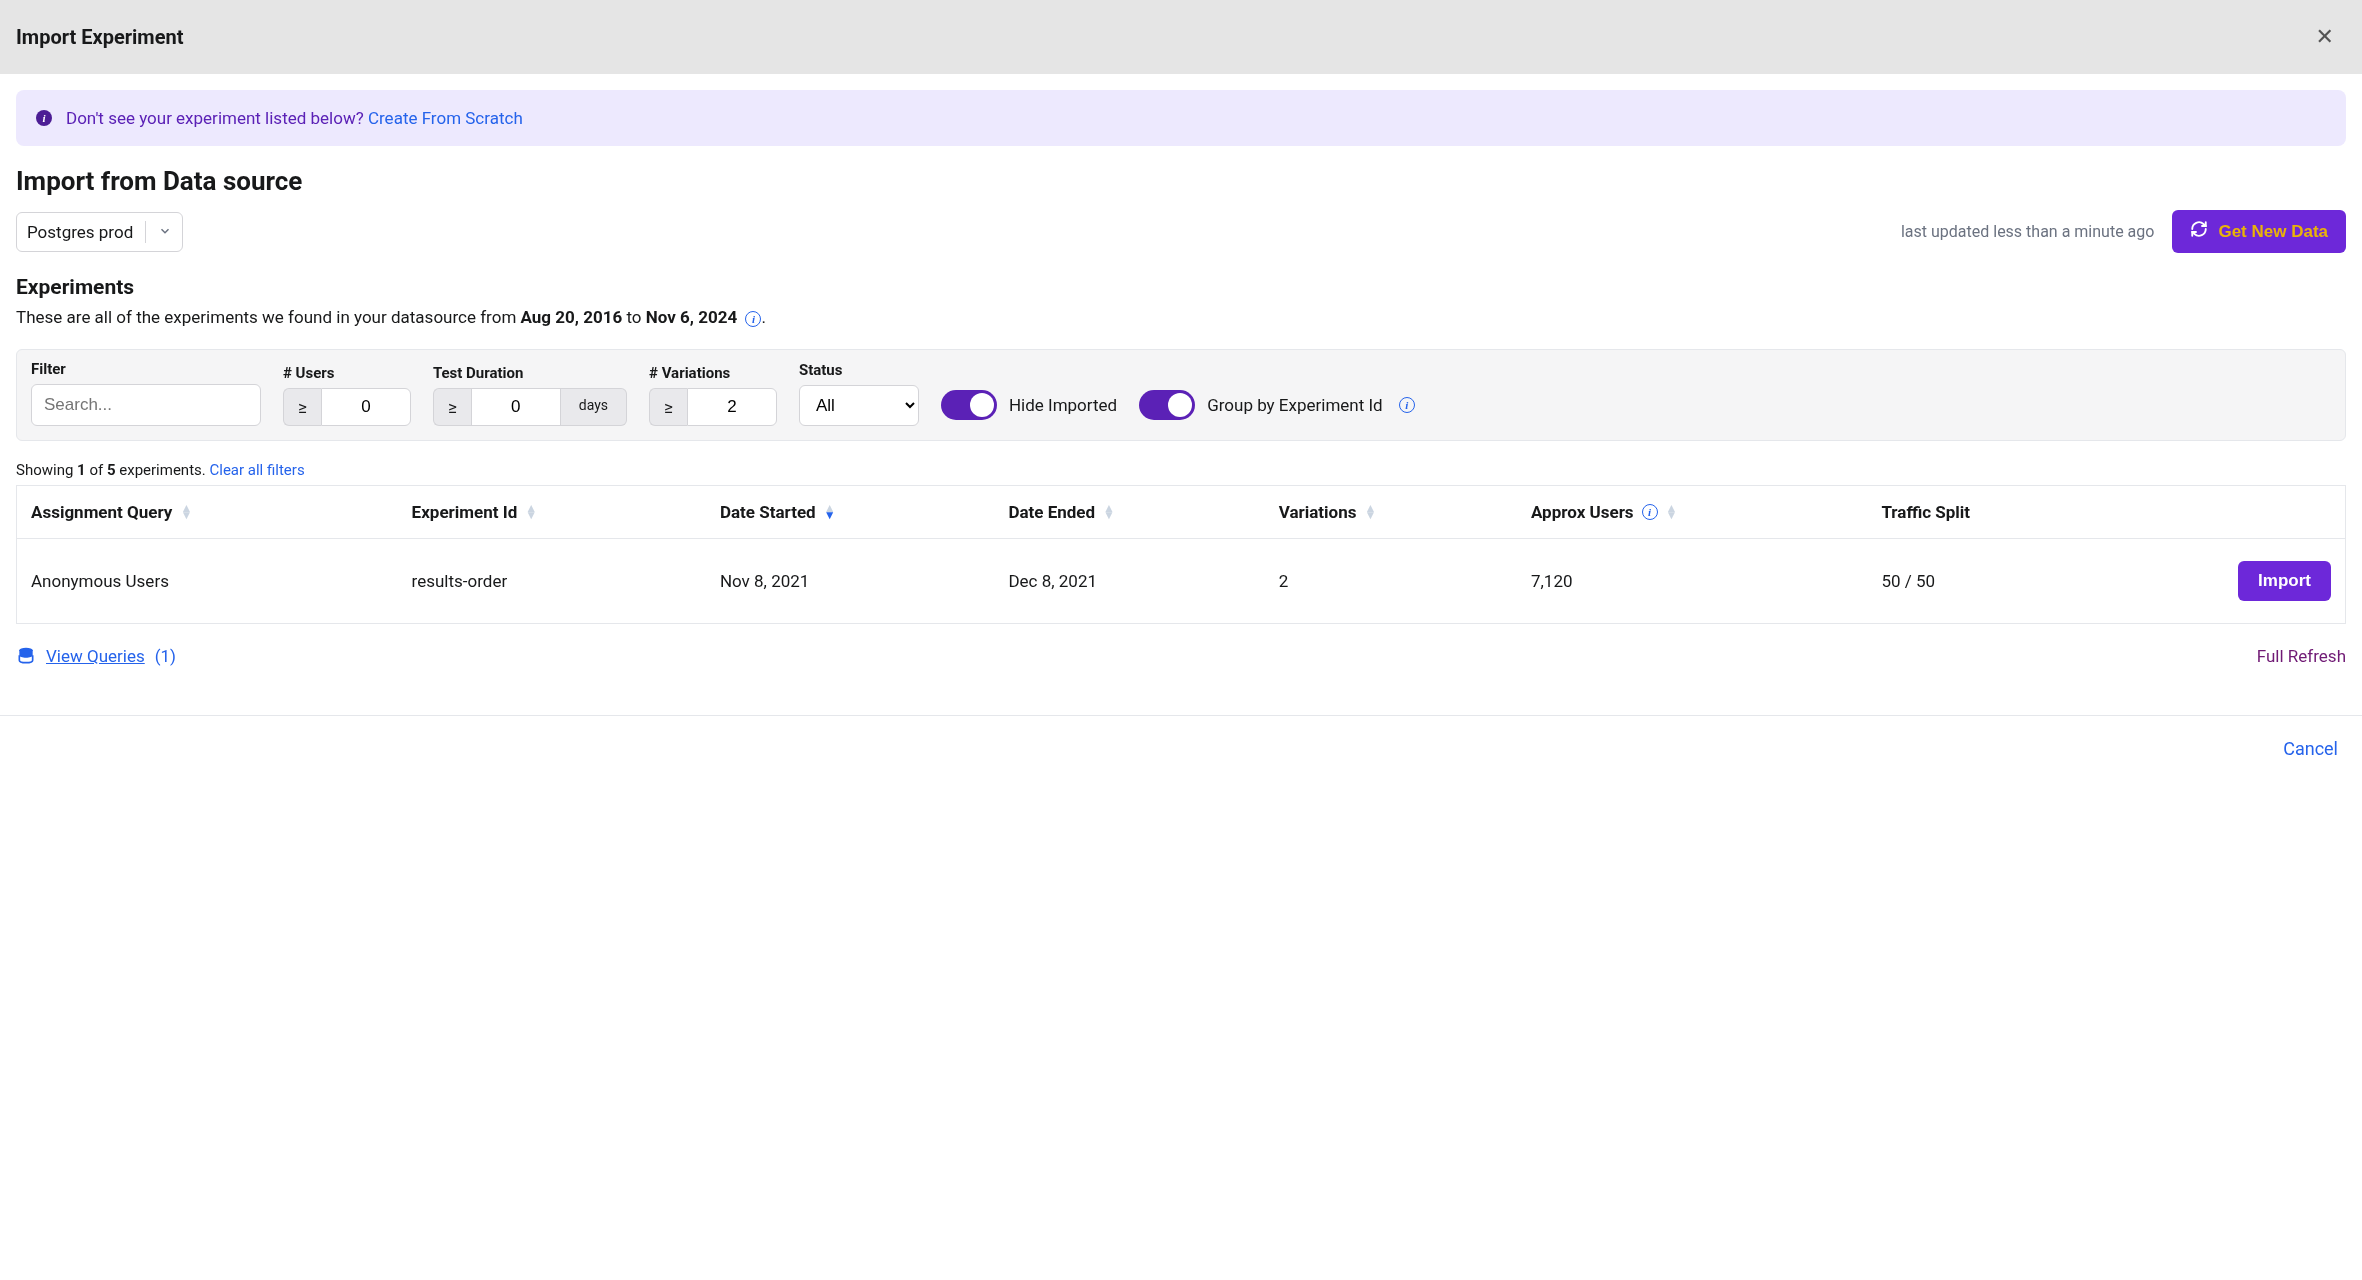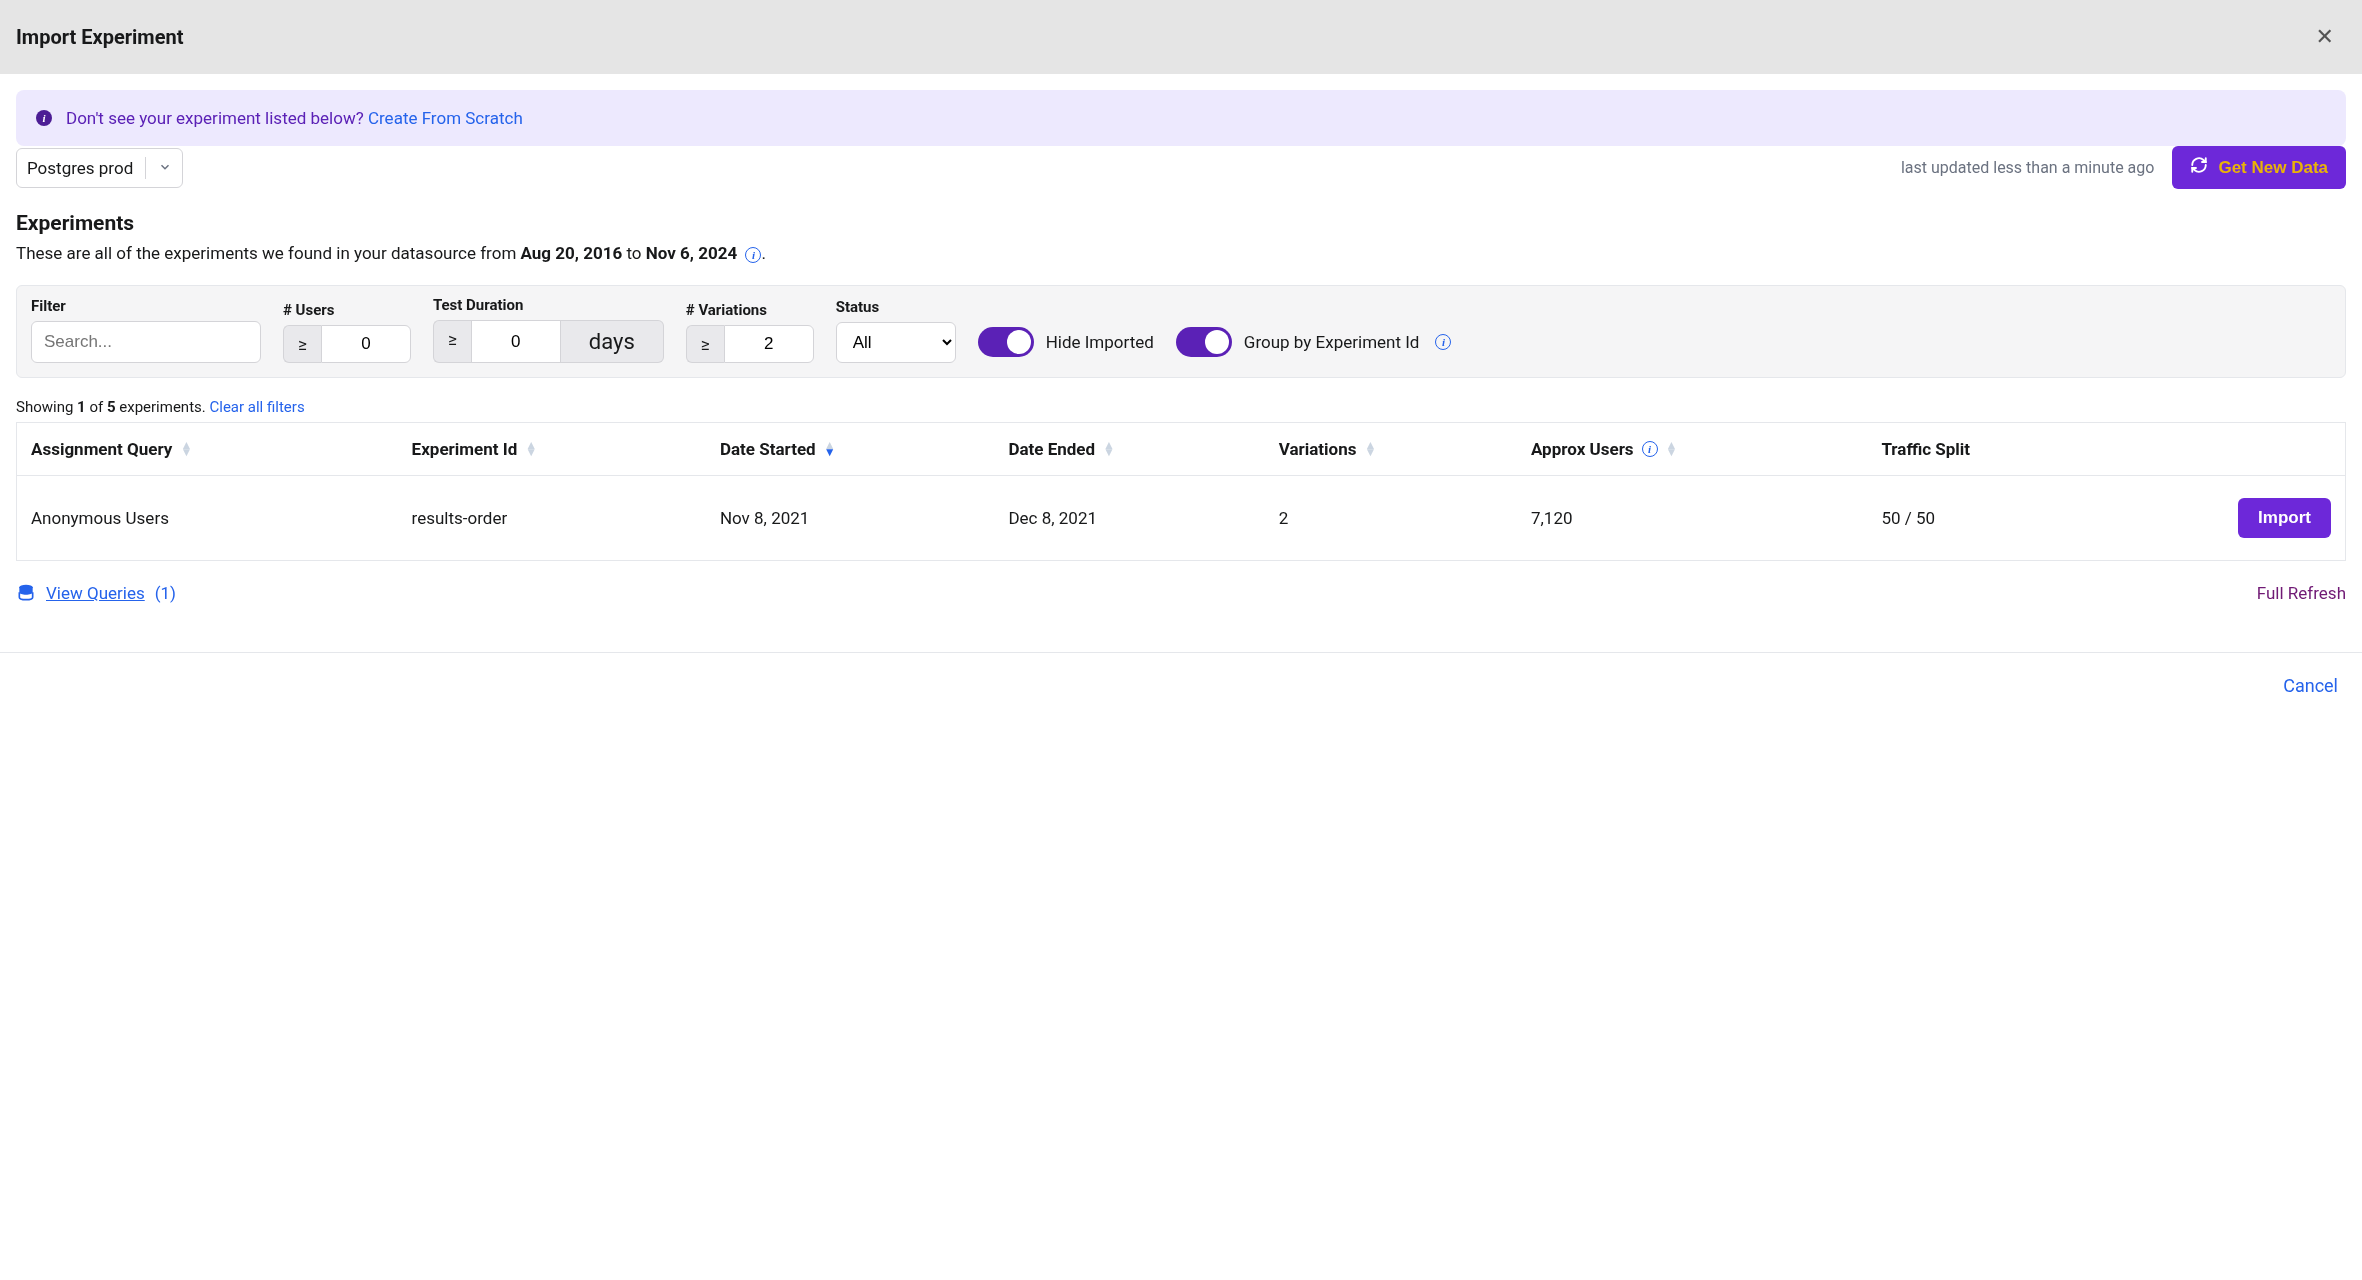--- a/index.html
+++ b/index.html
@@ -48,21 +48,21 @@
   gap: 22px; flex-wrap: wrap;
 }
 .fcol { display:flex; flex-direction:column; gap:6px; }
 .flabel { font-size:15px; font-weight:700; }
 .search-input {
   border:1px solid #d4d4d8; border-radius:6px; padding: 10px 12px; font-size:17px;
   width: 230px; background:#fff;
 }
 .numgroup { display:flex; }
 .numgroup .prefix { border:1px solid #d4d4d8; background:#e9e9ec; padding:8px 14px; border-radius:6px 0 0 6px; font-size:17px; border-right:none;}
-.numgroup .suffix { border:1px solid #d4d4d8; background:#e9e9ec; padding:8px 28px; border-radius:0 6px 6px 0; font-size:22px; border-left:none;}
+.numgroup .suffix { border:1px solid #d4d4d8; background:#e9e9ec; padding:8px 18px; border-radius:0 6px 6px 0; font-size:14px; border-left:none;}
 .numgroup input {
   border:1px solid #d4d4d8; padding:8px 10px; font-size:17px; width:90px; text-align:center; background:#fff;
 }
 .numgroup input.right-radius { border-radius:0 6px 6px 0; }
 .numgroup input.no-radius { border-radius:0; }
 .status-select {
   border:1px solid #d4d4d8; border-radius:6px; padding:9px 12px; font-size:17px; width:120px; background:#fff;
 }
 .toggle-wrap { display:flex; align-items:center; gap:12px; font-size:17px; margin-bottom: 6px;}
 .toggle {
@@ -106,20 +106,21 @@
 
   <div class="banner">
     <span class="info-dot">i</span>
     <span>
       <span class="banner-text">Don't see your experiment listed below?</span>
       <span> </span>
       <span class="banner-link">Create From Scratch</span>
     </span>
   </div>
 
+  <h2 class="section-title">Import from Data source</h2>
 
   <div class="ds-row">
     <div class="select-ds">
       <span>Postgres prod</span>
       <span class="divider"></span>
       <span class="chev">
         <svg width="14" height="14" viewBox="0 0 24 24" fill="none" stroke="currentColor" stroke-width="2.5">
             <polyline points="6 9 12 15 18 9"></polyline>
           </svg>
       </span>

